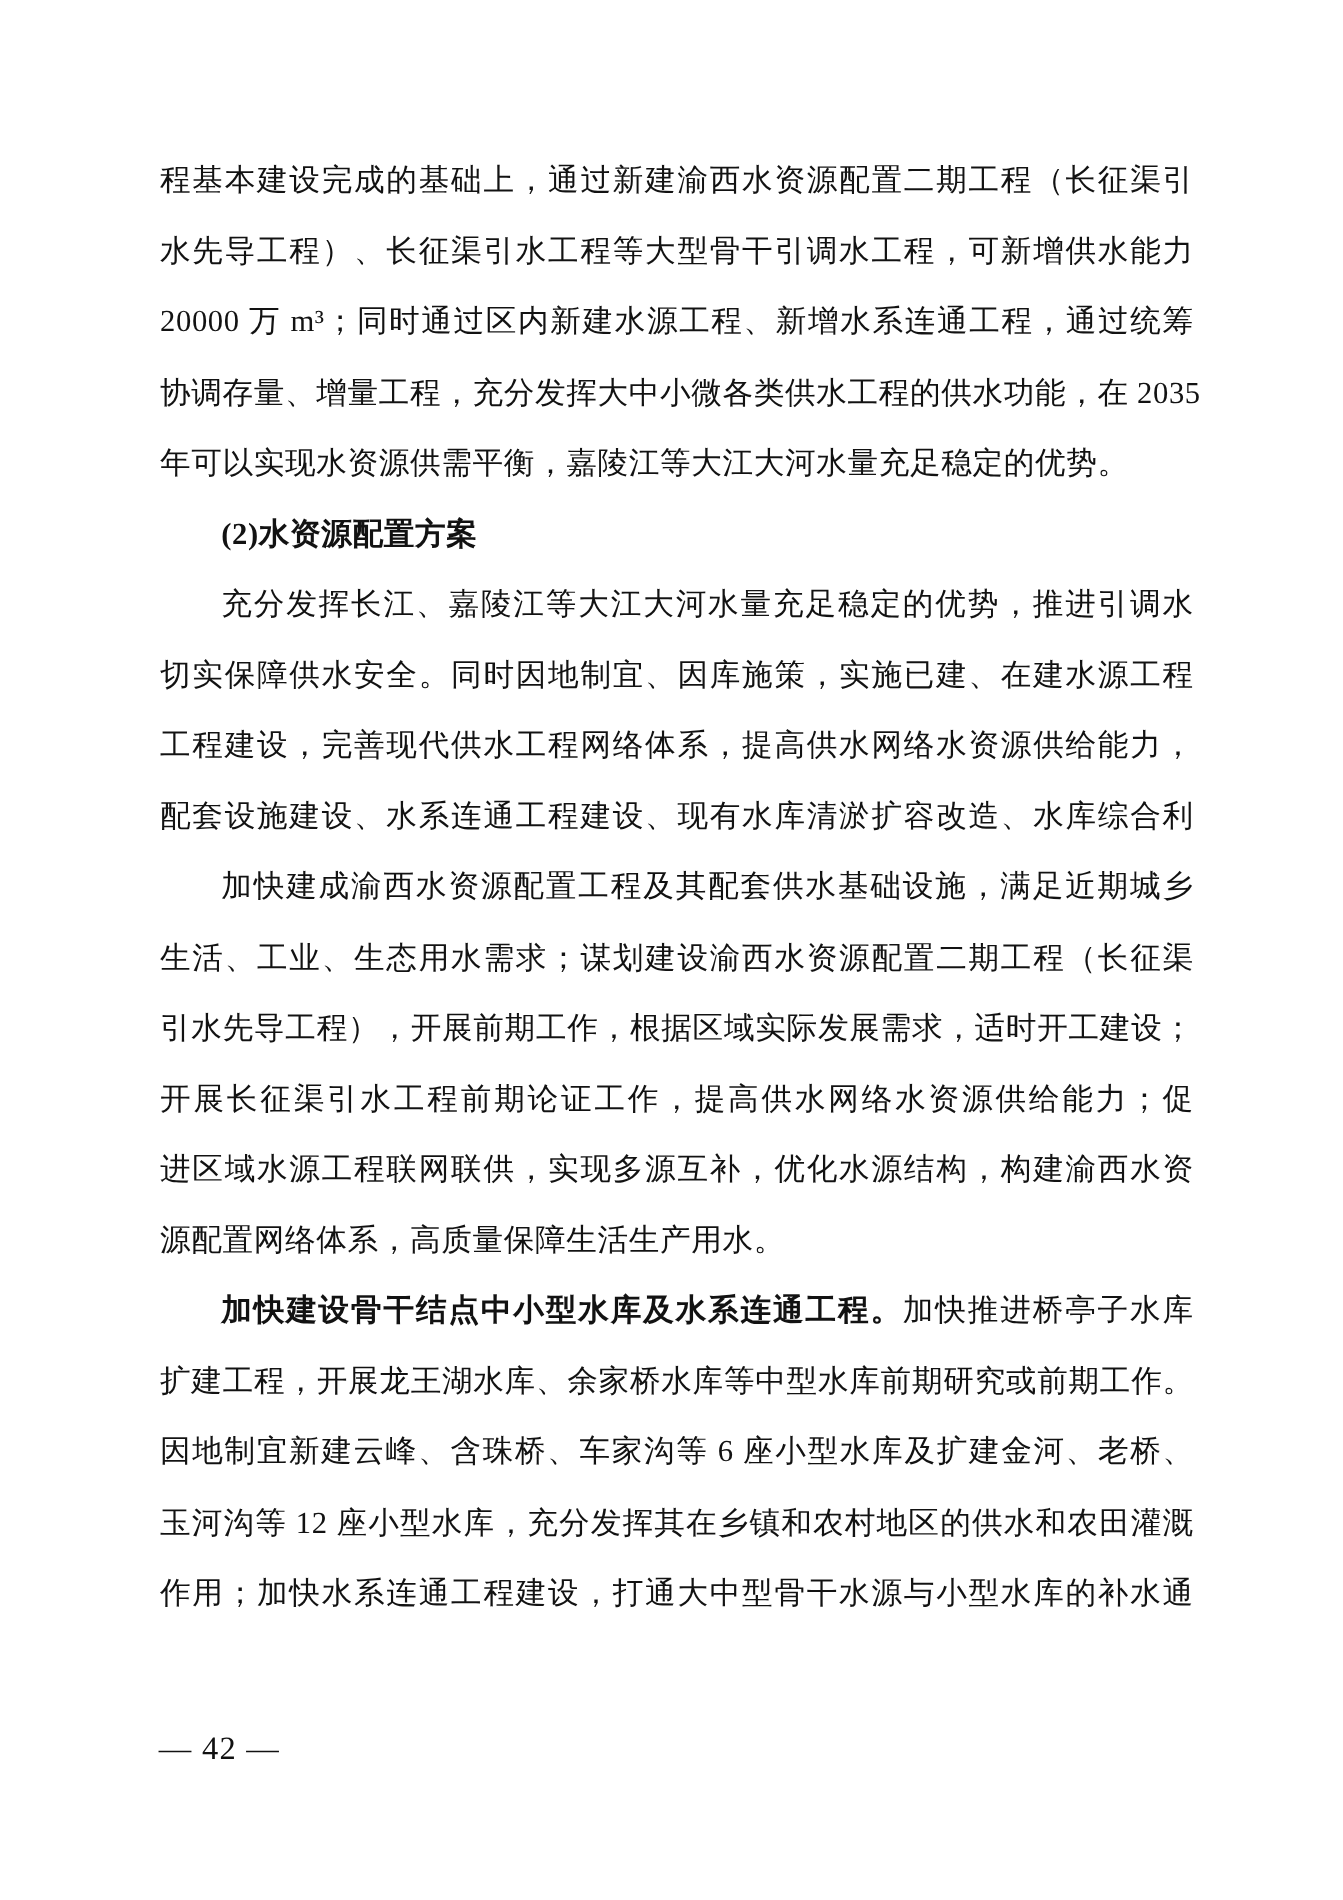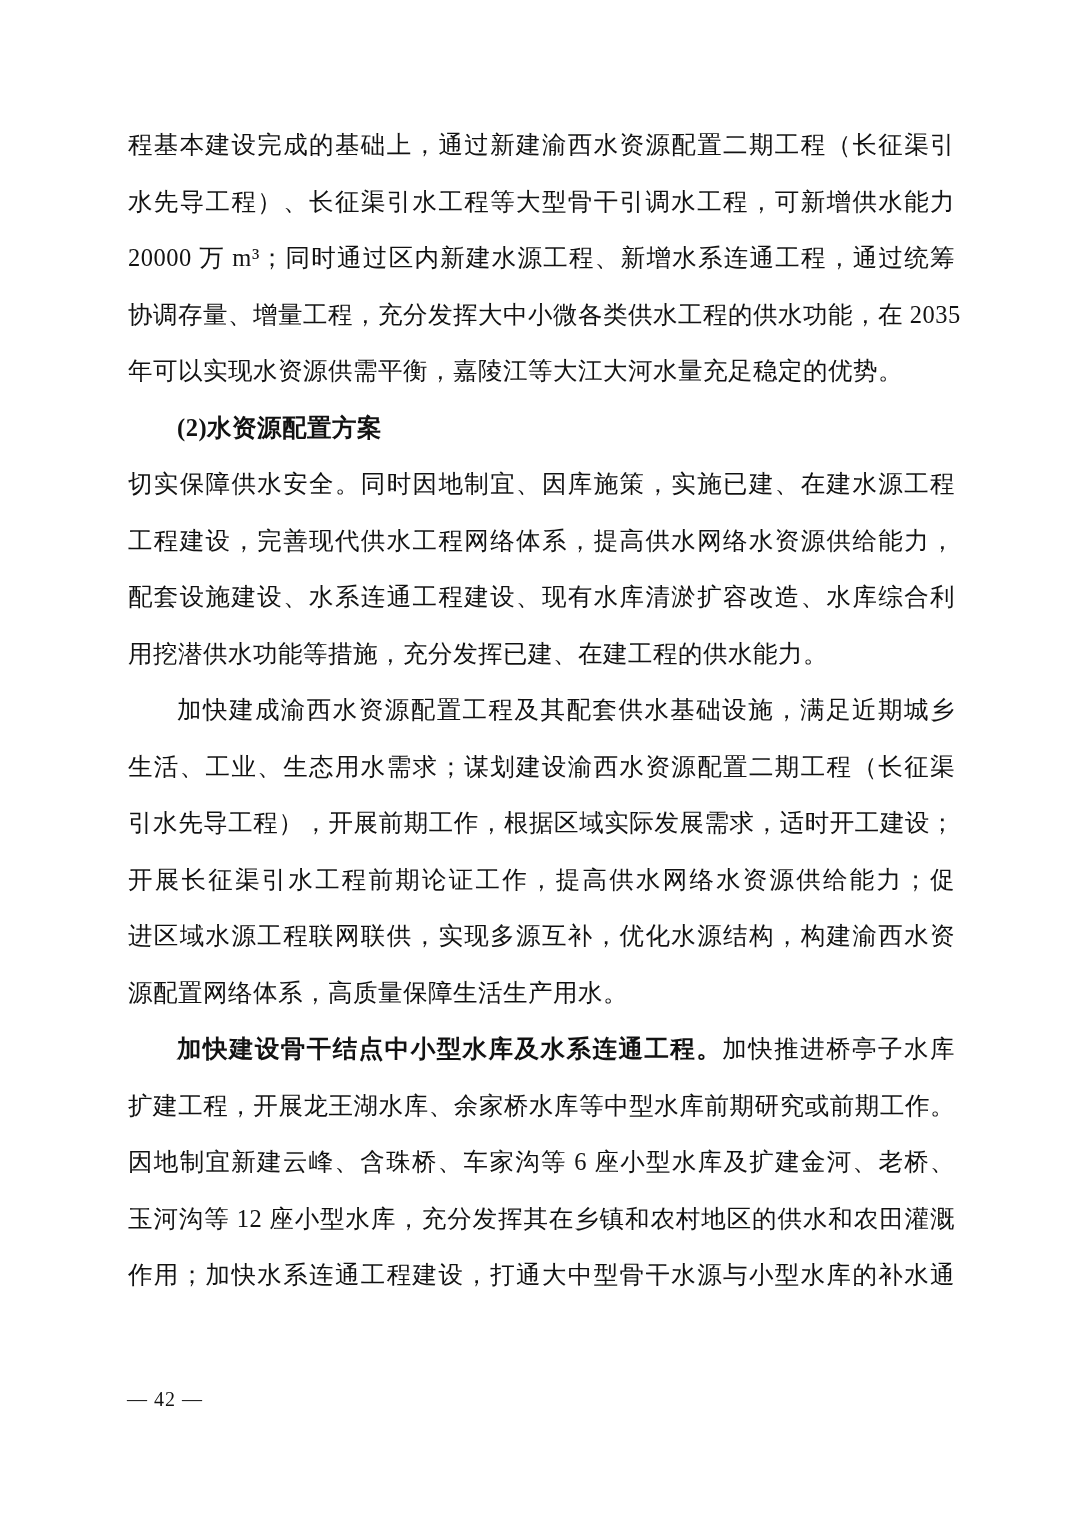--- a/index.html
+++ b/index.html
@@ -42,21 +42,21 @@
   .end {
     text-align-last: left;
     white-space: normal;
   }
   .ind { text-indent: 49px; }
   .b { font-weight: bold; }
   .pagenum {
     position: absolute;
     left: 127px;
     top: 1377px;
-    font-size: 20px;
+    font-size: 26px;
     line-height: 44px;
     color: #111111;
     letter-spacing: 1px;
   }
 </style>
 </head>
 <body>
 
 <div class="page">
 
@@ -66,24 +66,24 @@
       <div class="ln">程基本建设完成的基础上，通过新建渝西水资源配置二期工程（长征渠引</div>
       <div class="ln">水先导工程）、长征渠引水工程等大型骨干引调水工程，可新增供水能力</div>
       <div class="ln">20000 万 m³；同时通过区内新建水源工程、新增水系连通工程，通过统筹</div>
       <div class="ln">协调存量、增量工程，充分发挥大中小微各类供水工程的供水功能，在 2035</div>
       <div class="ln end">年可以实现水资源供需平衡，嘉陵江等大江大河水量充足稳定的优势。</div>
     </div>
 
     <div class="ln end ind b">(2)水资源配置方案</div>
 
     <div class="para">
+      <div class="ln ind">充分发挥长江、嘉陵江等大江大河水量充足稳定的优势，推进引调水</div>
       <div class="ln">切实保障供水安全。同时因地制宜、因库施策，实施已建、在建水源工程</div>
       <div class="ln">工程建设，完善现代供水工程网络体系，提高供水网络水资源供给能力，</div>
       <div class="ln">配套设施建设、水系连通工程建设、现有水库清淤扩容改造、水库综合利</div>
-      <div class="ln end">用挖潜供水功能等措施，充分发挥已建、在建工程的供水能力。</div>
     </div>
 
     <div class="para">
       <div class="ln ind">加快建成渝西水资源配置工程及其配套供水基础设施，满足近期城乡</div>
       <div class="ln">生活、工业、生态用水需求；谋划建设渝西水资源配置二期工程（长征渠</div>
       <div class="ln">引水先导工程），开展前期工作，根据区域实际发展需求，适时开工建设；</div>
       <div class="ln">开展长征渠引水工程前期论证工作，提高供水网络水资源供给能力；促</div>
       <div class="ln">进区域水源工程联网联供，实现多源互补，优化水源结构，构建渝西水资</div>
       <div class="ln end">源配置网络体系，高质量保障生活生产用水。</div>
     </div>

